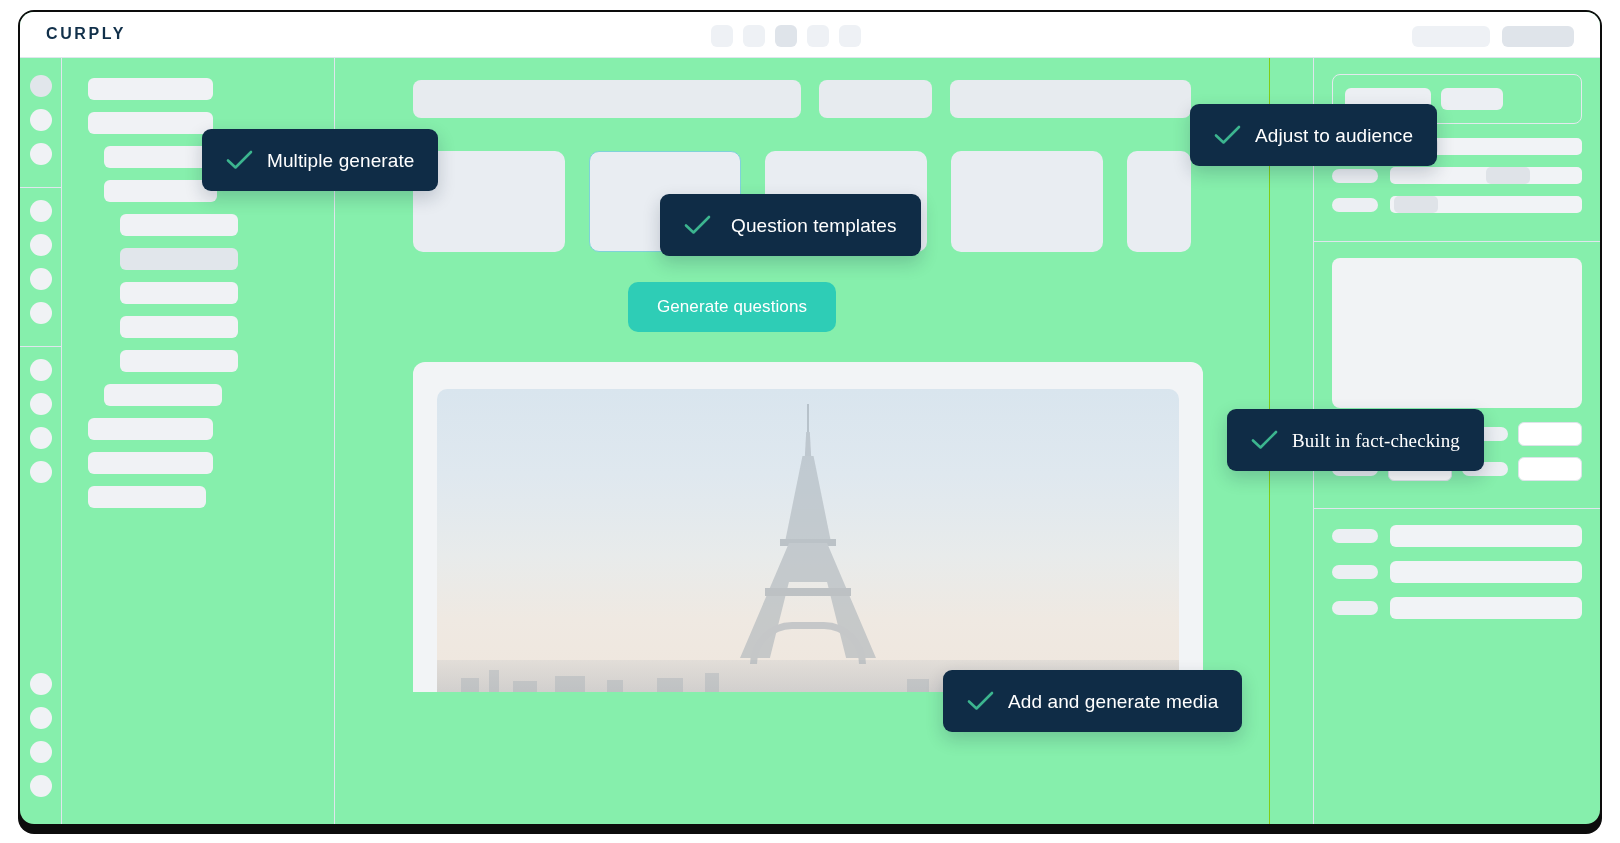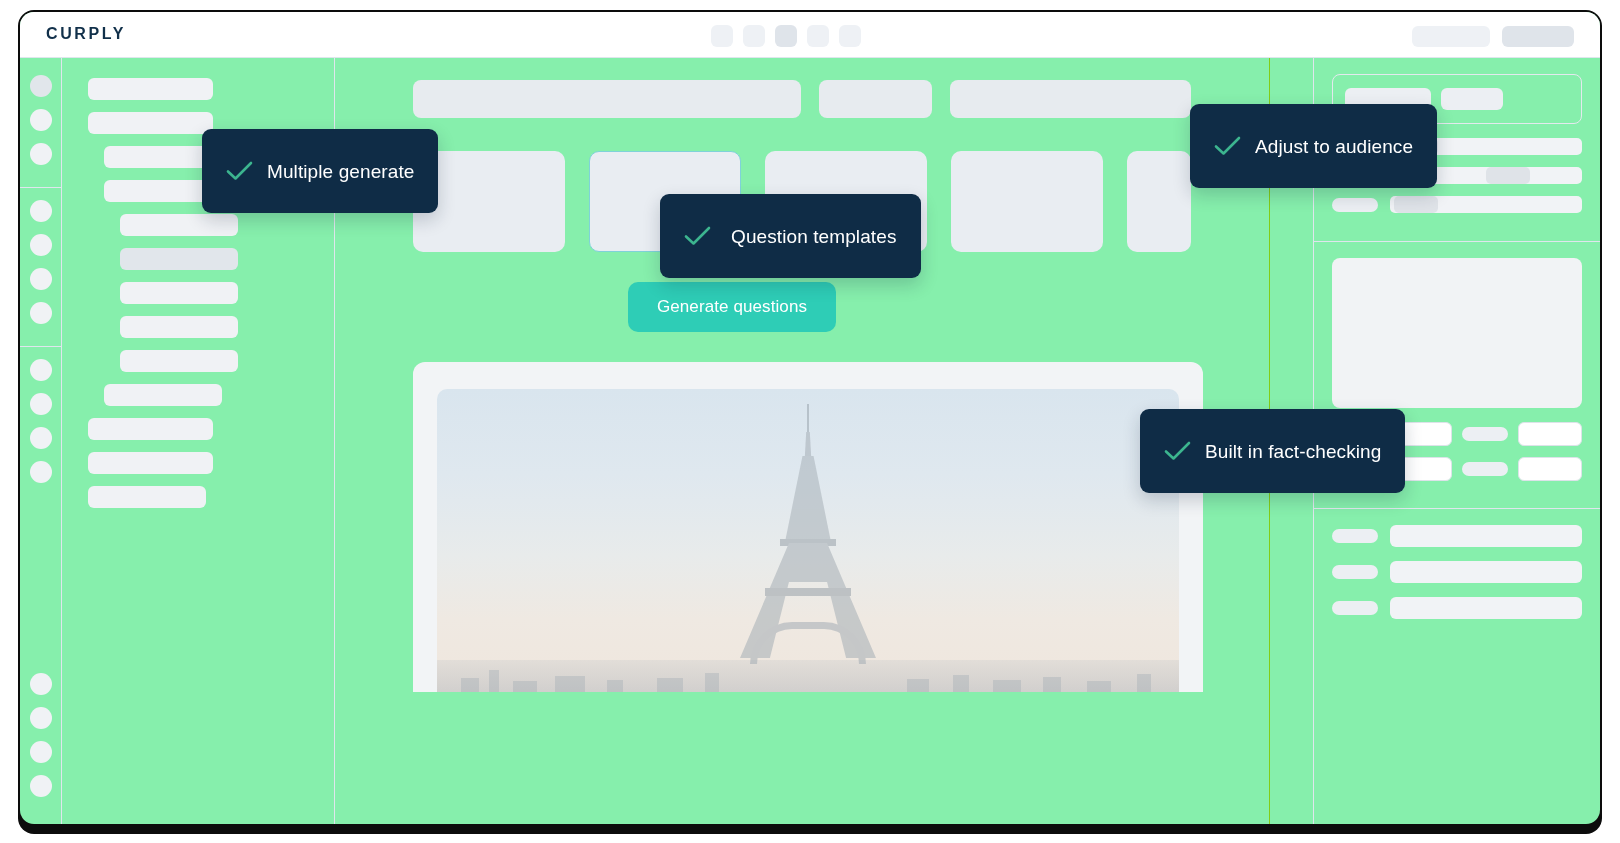--- a/index.html
+++ b/index.html
@@ -290,36 +290,36 @@
 
   
   .badge {
     position: absolute;
     background: #0f2c46;
     color: #ffffff;
     border-radius: 9px;
     display: flex;
     align-items: center;
     gap: 14px;
-    padding: 32px 24px;
+    padding: 21px 24px;
     box-shadow: 0 7px 18px rgba(15, 32, 56, 0.20);
     white-space: nowrap;
     z-index: 40;
   }
   .badge .tick { flex: 0 0 auto; display: block; }
   .badge .btext {
     font-size: 19px;
     letter-spacing: 0.1px;
     line-height: 1;
   }
 
   #badge-multiple-quizzes { left: 202px; top: 129px; }
   #badge-question-templates { left: 660px; top: 194px; gap: 20px; }
   #badge-adjust-to-audience { left: 1190px; top: 104px; }
-  #badge-fact-checking      { left: 1140px; top: 409px; }
+  #badge-fact-checking      { left: 1227px; top: 409px; font-family: Liberation Serif, serif; }
   #badge-add-media          { left: 943px; top: 670px; }
 </style>
 </head>
 <body>
 
 <div class="stage">
   <div class="window-frame">
     <div class="window-inner">
 
       <div class="topbar">
@@ -524,14 +524,20 @@
     <span class="btext">Adjust to audience</span>
   </div>
 
   <div class="badge" id="badge-fact-checking">
     <svg class="tick" width="27" height="20" viewBox="0 0 27 20" fill="none">
       <path d="M2 10.5 L9.5 17.5 L25 2" stroke="#3cb58f" stroke-width="2.6" stroke-linecap="round" stroke-linejoin="round"></path>
     </svg>
     <span class="btext">Built in fact-checking</span>
   </div>
 
+  <div class="badge" id="badge-add-media">
+    <svg class="tick" width="27" height="20" viewBox="0 0 27 20" fill="none">
+      <path d="M2 10.5 L9.5 17.5 L25 2" stroke="#3cb58f" stroke-width="2.6" stroke-linecap="round" stroke-linejoin="round"></path>
+    </svg>
+    <span class="btext">Add and generate media</span>
+  </div>
 
 </div>
 
 </body></html>

